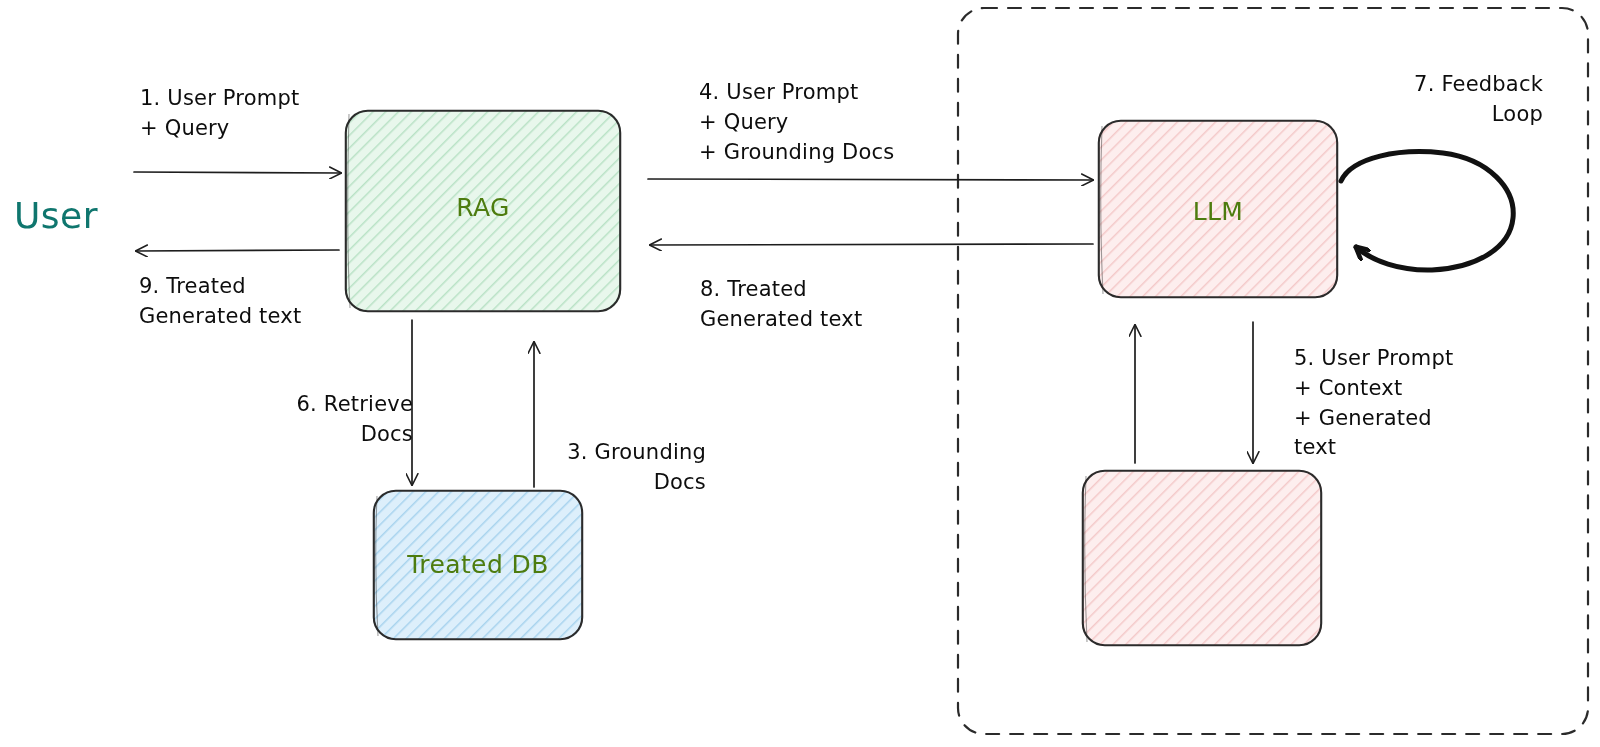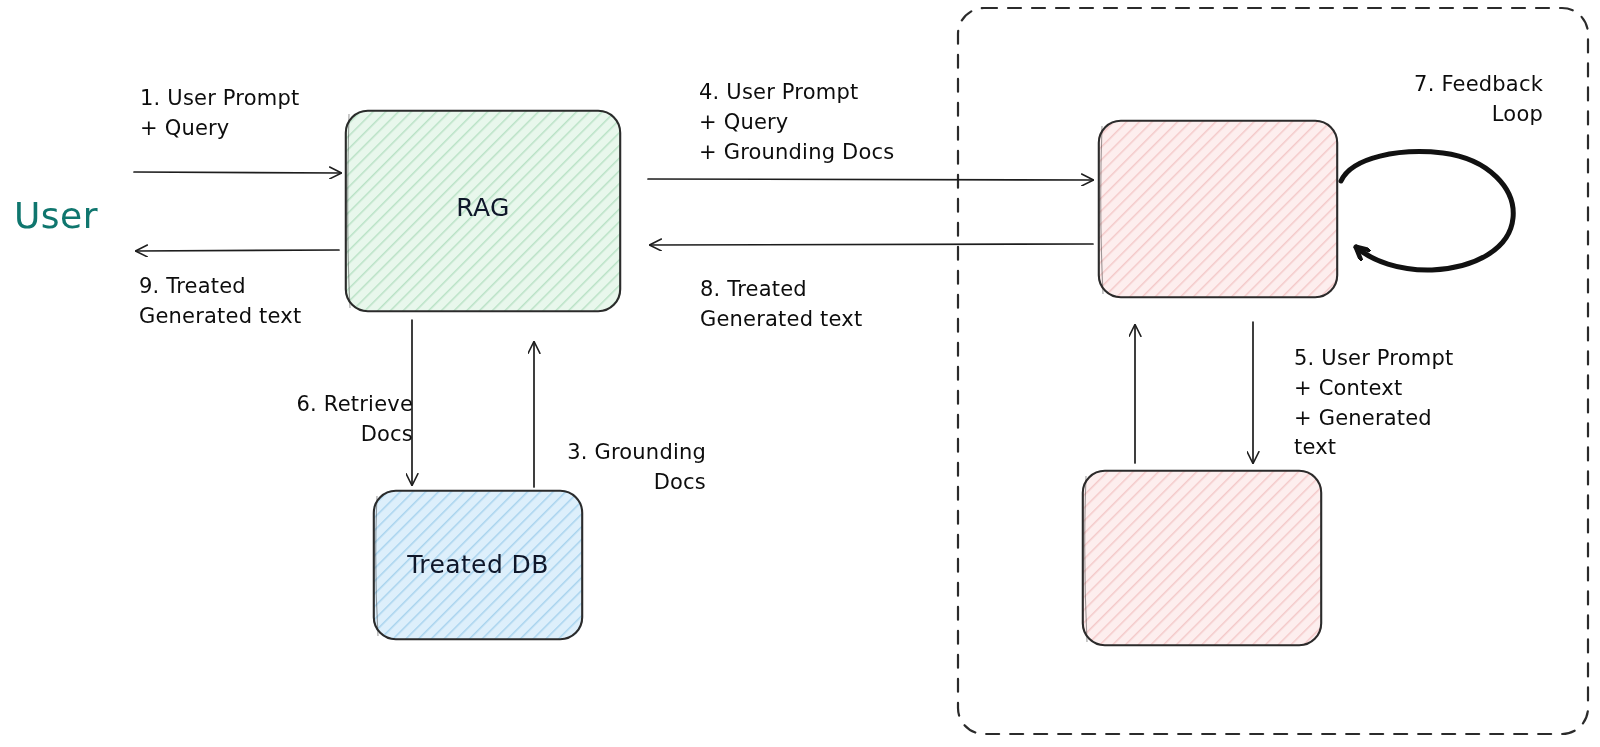--- a/index.html
+++ b/index.html
@@ -22,21 +22,21 @@
     position: absolute;
     left: 0;
     top: 0;
     width: 1600px;
     height: 747px;
     pointer-events: none;
   }
   .node-label {
     position: absolute;
     text-align: center;
-    color: #0f172a;
+    color: #4d7c0f;
     font-family: "DejaVu Sans", sans-serif;
     font-size: 25px;
     line-height: 1.28;
     letter-spacing: 0.4px;
     white-space: pre-line;
   }
   .edge-label {
     position: absolute;
     color: #0d0d0d;
     font-family: "DejaVu Sans", sans-serif;
@@ -153,20 +153,21 @@
                C1400,271 1372,261 1356,247" fill="none" stroke="#111111" stroke-width="5" stroke-linecap="round" marker-end="url(#arrow-bold)"></path>
     </g>
   </svg>
 
   <div class="actor-label" style="left:14px; top:195px; width:130px;">User</div>
 
   <div class="node-label" style="left:345px; top:192px; width:276px;">RAG</div>
 
   <div class="node-label" style="left:373px; top:549px; width:210px;">Treated DB</div>
 
+  <div class="node-label" style="left:1098px; top:196px; width:240px;">LLM</div>
 
 
   <div class="edge-label left" style="left:140px; top:84px; width:240px;">1. User Prompt
 + Query</div>
 
   <div class="edge-label left" style="left:139px; top:272px; width:250px;">9. Treated
 Generated text</div>
 
   <div class="edge-label right" style="left:228px; top:390px; width:185px;">6. Retrieve
 Docs</div>

